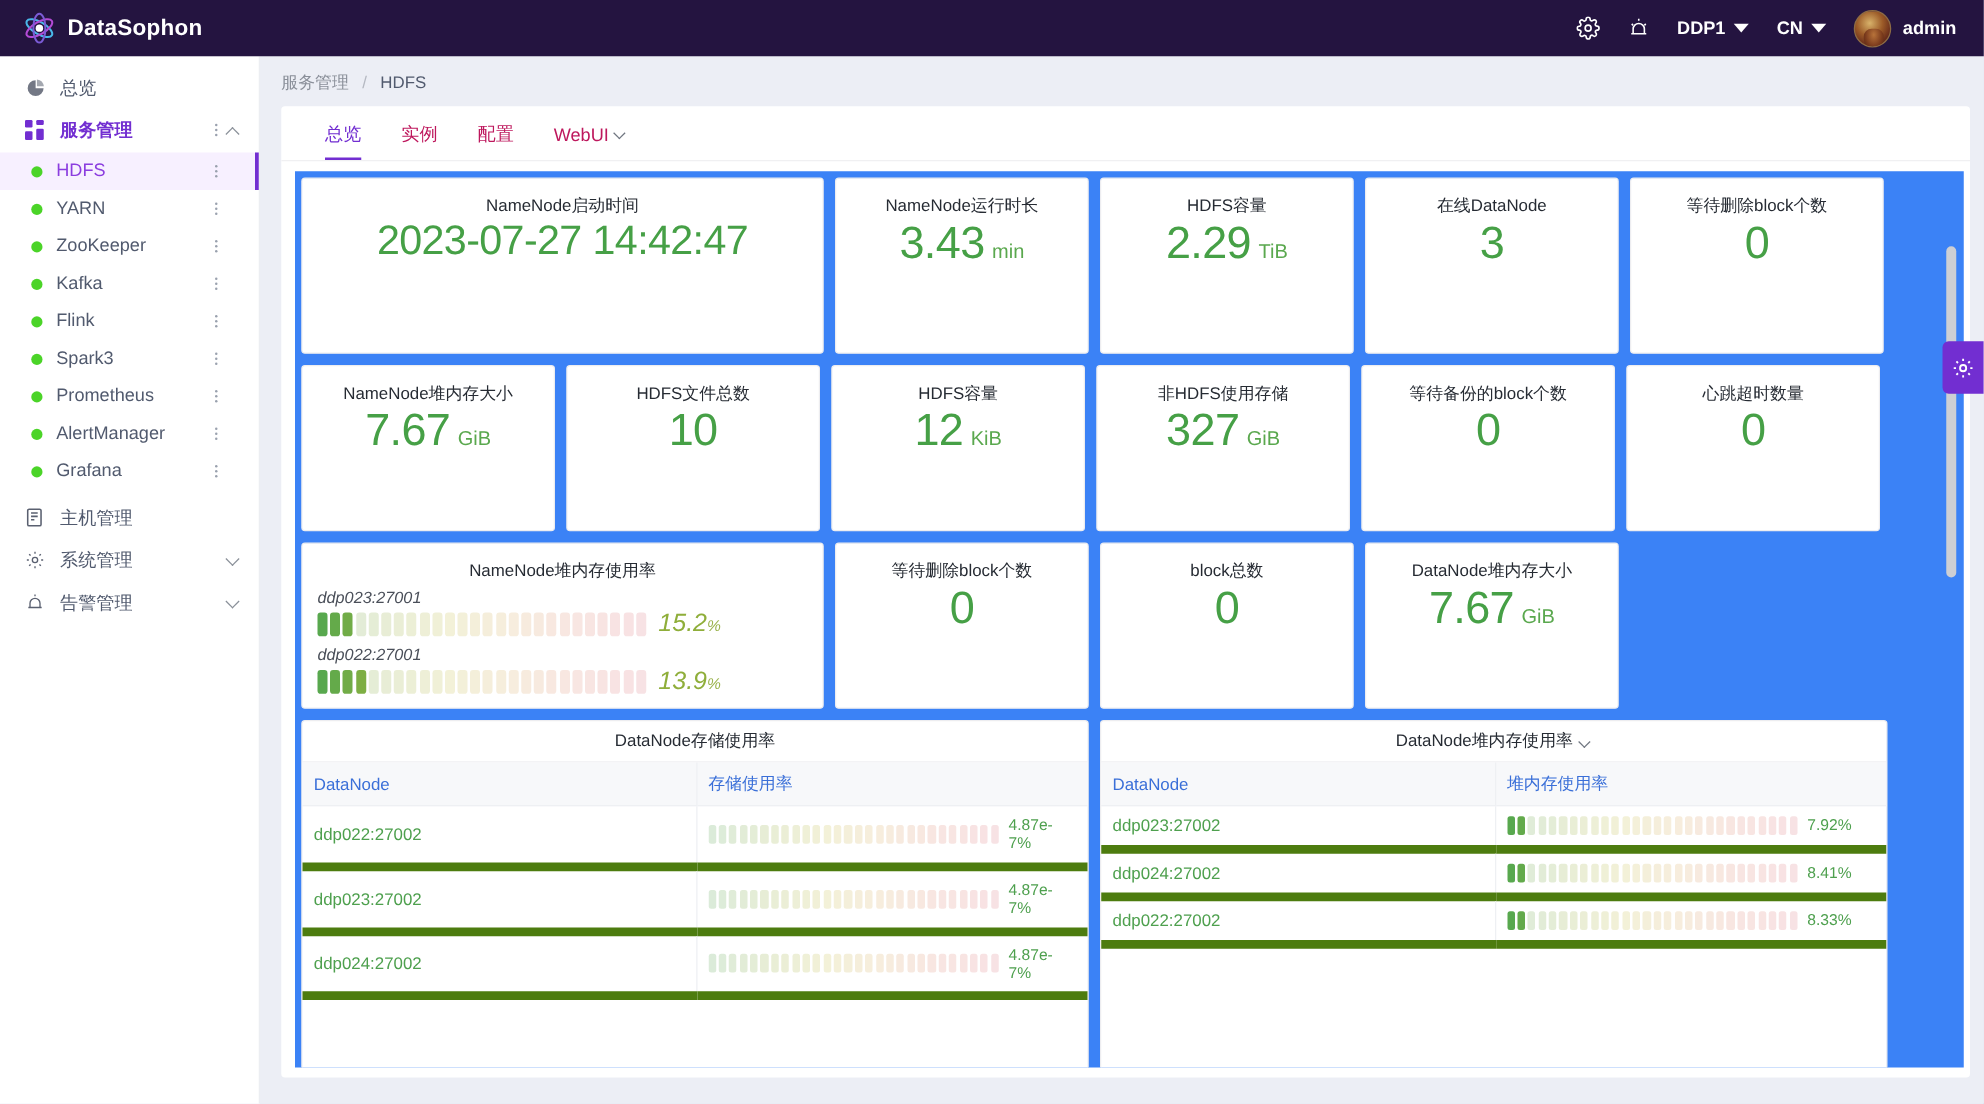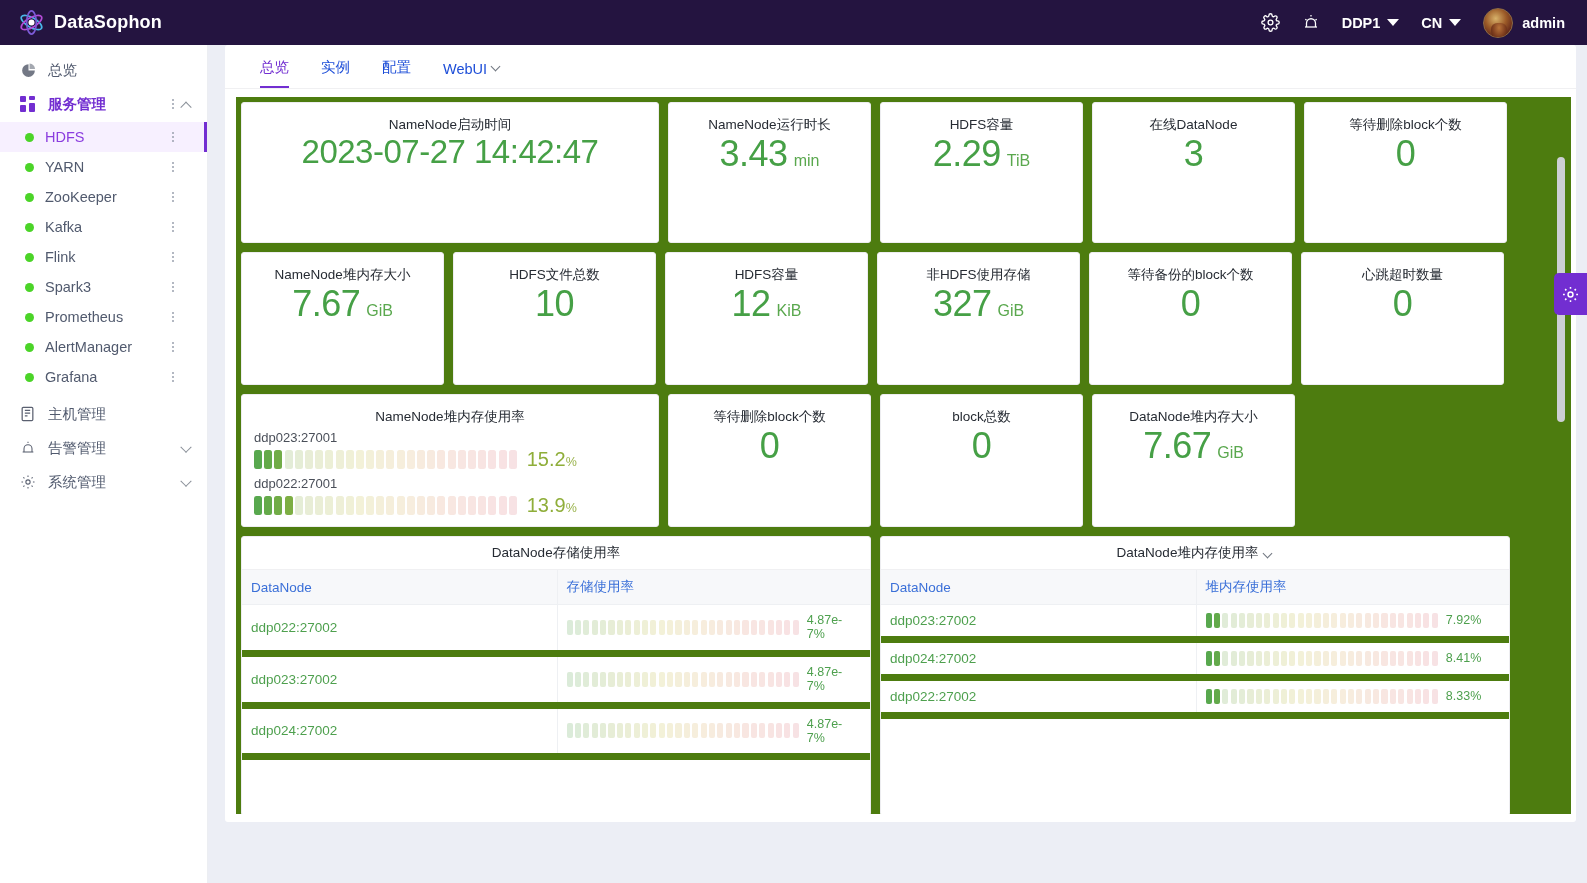--- a/index.html
+++ b/index.html
@@ -81,36 +81,36 @@
   }
   .crumb { padding: 12px 0 10px 17px; font-size: 13.5px; color: #8a8f99; }
   .crumb .sep { margin: 0 7px; color: #b5b9c2; }
   .crumb .cur { color: #515a6e; }
   .panel {
     margin: 0 11px 0 17px; background: #ffffff; border-radius: 3px;
     height: 777px; position: relative; overflow: hidden;
   }
   .tabs { display: flex; align-items: flex-end; height: 44px; padding-left: 19px; gap: 0; border-bottom: 1px solid #f0f0f2; }
   .tab {
-    font-size: 14.5px; color: #1d4ed8; padding: 0 16px 11px 16px; cursor: pointer;
+    font-size: 14.5px; color: #be185d; padding: 0 16px 11px 16px; cursor: pointer;
     position: relative; display: flex; align-items: center; gap: 5px;
   }
   .tab.active { color: #722ed1; }
   .tab.active::after {
     content: ""; position: absolute; left: 16px; right: 16px; bottom: 0; height: 2.5px; background: #722ed1;
   }
   .tab .tchev { width: 8px; height: 8px; position: relative; top: -2px; }
   .tab .tchev::before {
     content: ""; position: absolute; left: 0; top: 0; width: 6px; height: 6px;
     border-left: 1.3px solid #707680; border-bottom: 1.3px solid #707680; transform: rotate(-45deg);
   }
 
   .scrollwrap {
     position: absolute; top: 52px; left: 11px; right: 5px; bottom: 8px;
-    background: #4d7c0f; overflow: hidden;
+    background: #3b82f6; overflow: hidden;
   }
   .grid { padding: 5px 5px 0 5px; }
   .row { display: flex; gap: 9px; margin-bottom: 9px; }
 
   .card {
     background: #ffffff; border: 1px solid #ededf0; border-radius: 3px;
     display: flex; flex-direction: column; align-items: center;
   }
   .card-title {
     font-size: 13.5px; color: #262b33; padding-top: 14px; text-align: center; line-height: 1.2;
@@ -122,21 +122,21 @@
   .big { font-size: 36px; color: #46a046; font-weight: normal; letter-spacing: -0.5px; }
   .big.datetime { font-size: 33px; }
   .unit { font-size: 16px; color: #5aa84e; }
 
   
   .gauge { display: flex; gap: 2.2px; align-items: center; }
   .gauge i { display: block; width: 8px; height: 19px; border-radius: 2.5px; }
   .gauge.tiny i { width: 6.2px; height: 15px; border-radius: 2px; }
 
   .gauge-card { align-items: stretch !important; }
-  .gauge-row { padding: 0 12px; }
+  .gauge-row { padding: 0 12px; font-style: italic; }
   .gauge-label { font-size: 13px; color: #4a4f59; margin: 5px 0 3px 0; }
   .gauge-line { display: flex; align-items: center; gap: 10px; }
   .gauge-pct { font-size: 20px; color: #8fae3a; }
   .gauge-pct .pc { font-size: 12.5px; color: #9ab34c; }
 
   
   .tbl-card { background: #ffffff; border: 1px solid #ededf0; border-radius: 3px; display: flex; flex-direction: column; }
   .tbl-title {
     height: 33px; display: flex; align-items: center; justify-content: center; gap: 6px;
     font-size: 13.5px; color: #262b33; border-bottom: 1px solid #f0f0f2;
@@ -337,42 +337,47 @@
       <svg width="15" height="16" viewBox="0 0 16 18" fill="none" stroke="#5a6070" stroke-width="1.4">
         <rect x="2" y="1.5" width="12" height="15" rx="1.3"></rect>
         <path d="M5 5h6M5 8h6M5 11h3"></path>
       </svg>
     </span>
     <span>主机管理</span>
   </div>
   <div class="nav-item group">
     <span class="nic">
       <svg width="16" height="16" viewBox="0 0 24 24" fill="none" stroke="#5a6070" stroke-width="1.6">
+        <circle cx="12" cy="12" r="3.2"></circle>
+        <path d="M12 2.2v2.4M12 19.4v2.4M2.2 12h2.4M19.4 12h2.4M5 5l1.7 1.7M17.3 17.3 19 19M19 5l-1.7 1.7M6.7 17.3 5 19"></path>
+      </svg>
+    </span>
+    <span>系统管理</span>
+    <span class="chev"></span>
+  </div>
+  <div class="nav-item group">
+    <span class="nic">
+      <svg width="16" height="16" viewBox="0 0 24 24" fill="none" stroke="#5a6070" stroke-width="1.6">
         <path d="M12 2.5v2"></path>
           <path d="M6 18v-5a6 6 0 0 1 12 0v5"></path>
           <path d="M4 18h16"></path>
       </svg>
     </span>
     <span>告警管理</span>
     <span class="chev"></span>
   </div>
-  <div class="nav-item group">
-    <span class="nic">
-      <svg width="16" height="16" viewBox="0 0 24 24" fill="none" stroke="#5a6070" stroke-width="1.6">
-        <circle cx="12" cy="12" r="3.2"></circle>
-        <path d="M12 2.2v2.4M12 19.4v2.4M2.2 12h2.4M19.4 12h2.4M5 5l1.7 1.7M17.3 17.3 19 19M19 5l-1.7 1.7M6.7 17.3 5 19"></path>
-      </svg>
-    </span>
-    <span>系统管理</span>
-    <span class="chev"></span>
-  </div>
 </div>
 
 <div class="main">
 
+  <div class="crumb">
+    <span>服务管理</span>
+    <span class="sep">/</span>
+    <span class="cur">HDFS</span>
+  </div>
 
   <div class="panel">
 
     <div class="tabs">
       <div class="tab active">
         <span>总览</span>
       </div>
       <div class="tab">
         <span>实例</span>
       </div>

